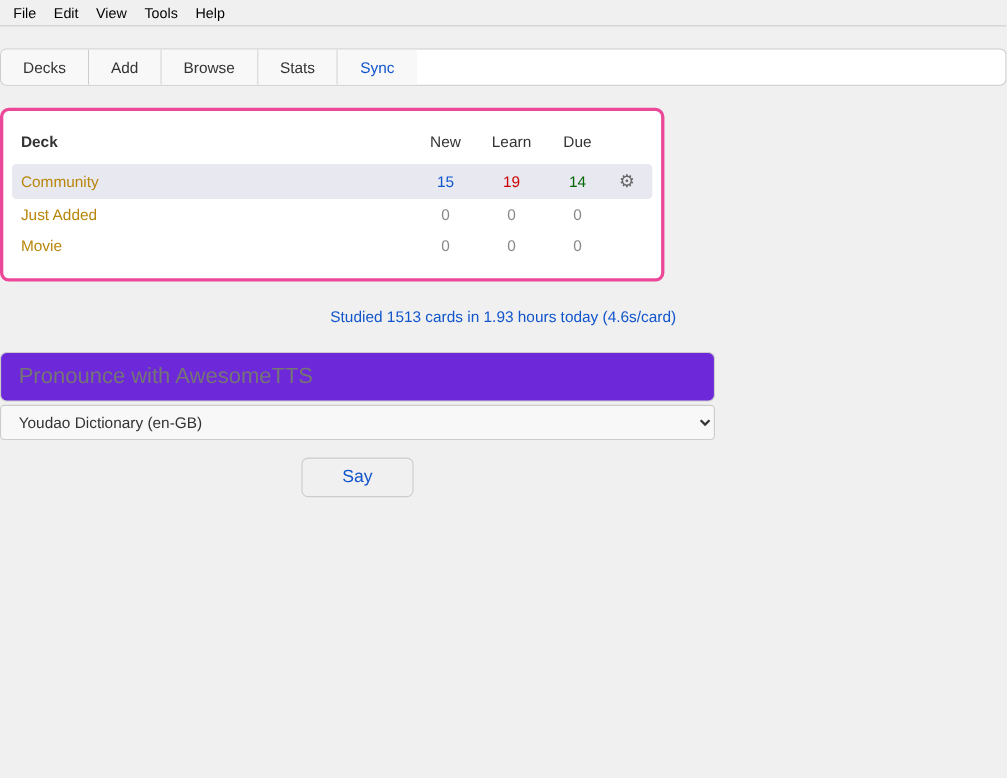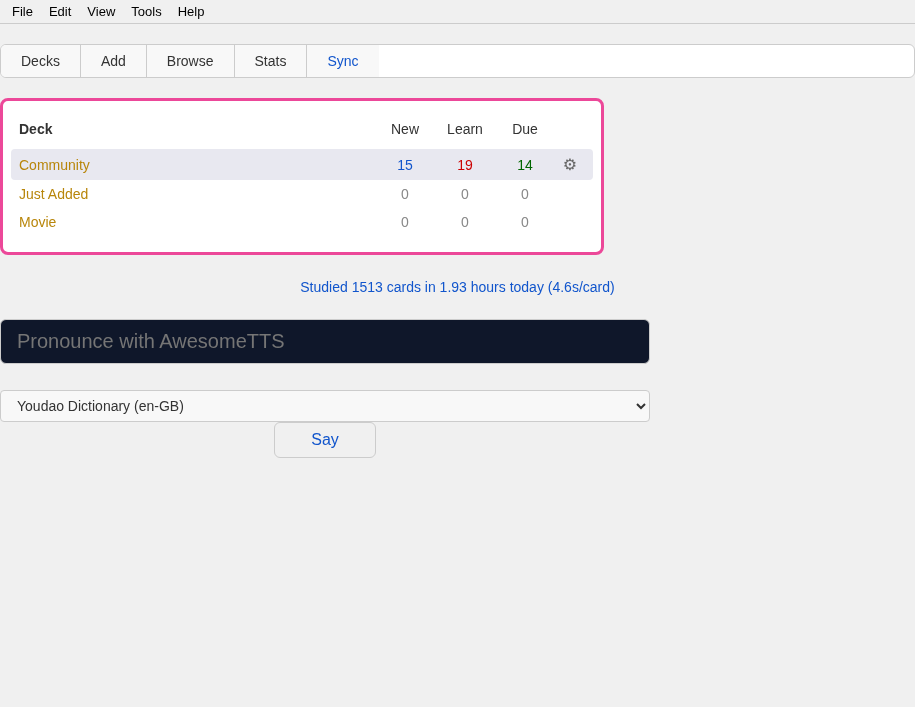--- a/index.html
+++ b/index.html
@@ -175,33 +175,34 @@
       width: 650px;
     }
 
     .tts-input {
       width: 100%;
       padding: 10px 16px;
       font-size: 20px;
       color: #aaa;
       border: 1px solid #ccc;
       border-radius: 6px;
-      background-color: #0f172a;
-      margin-bottom: 26px;
+      background-color: #6d28d9;
+      margin-bottom: 3px;
       outline: none;
     }
 
     .tts-select {
       width: 100%;
       padding: 6px 12px;
       font-size: 14px;
       color: #333;
       border: 1px solid #ccc;
       border-radius: 4px;
       background-color: #f8f8f8;
+      margin-bottom: 16px;
       appearance: auto;
       cursor: pointer;
     }
 
     .say-button {
       padding: 8px 36px;
       font-size: 16px;
       color: #1155cc;
       background-color: #f0f0f0;
       border: 1px solid #ccc;

